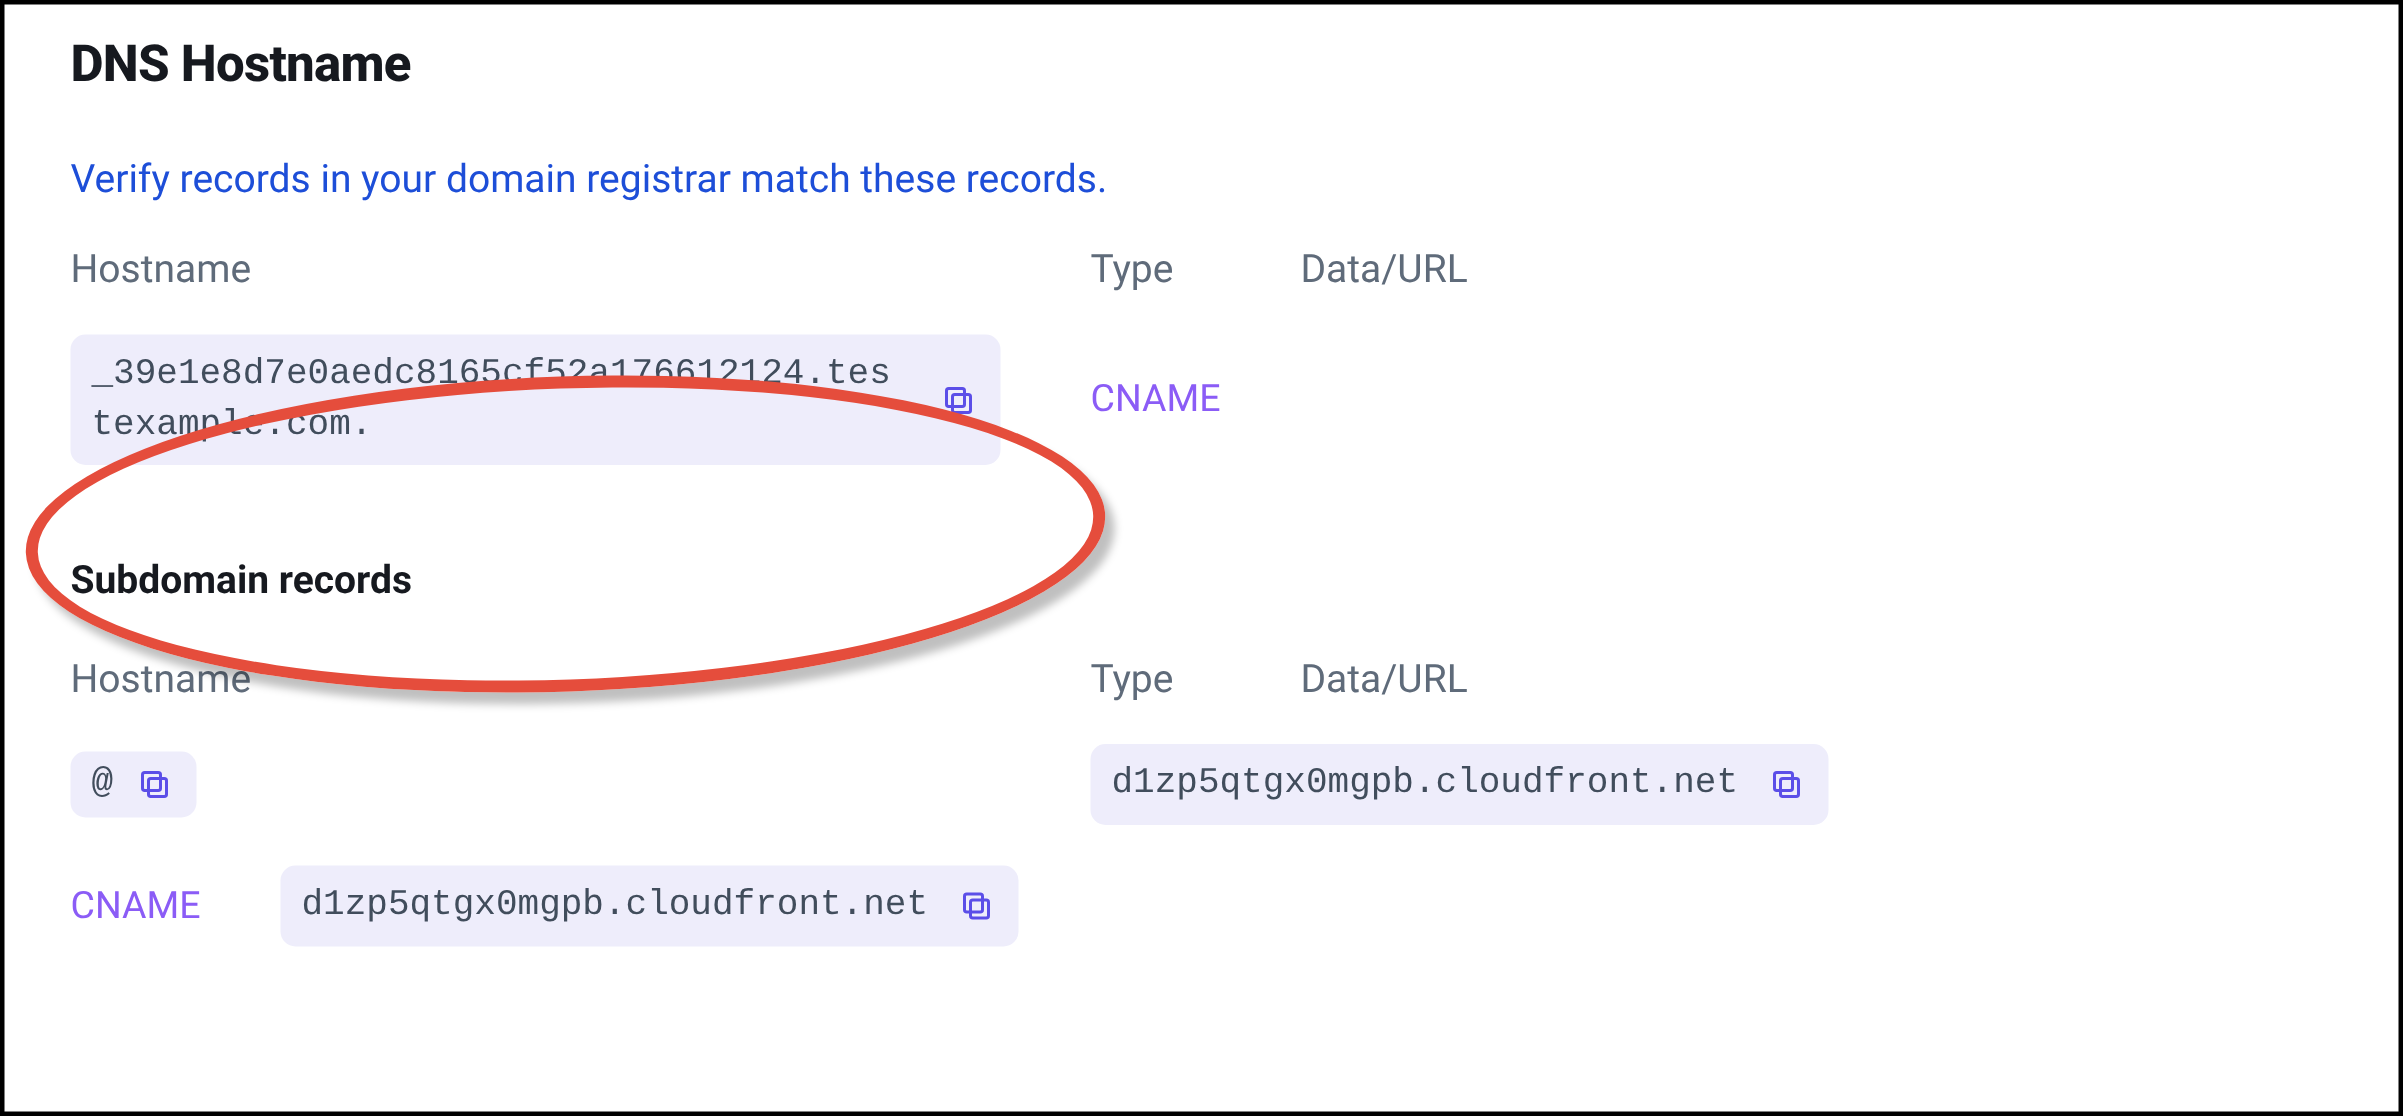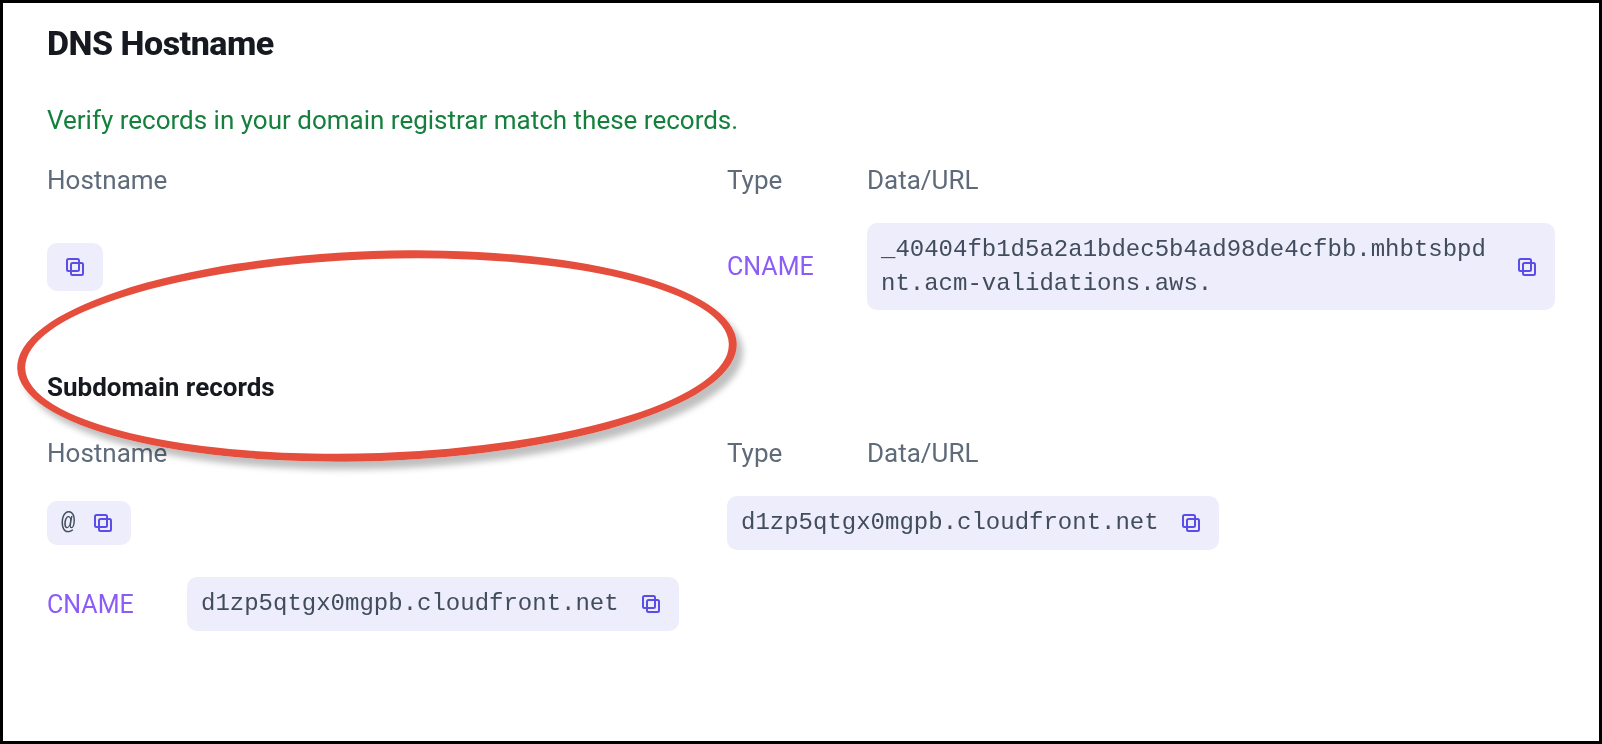--- a/index.html
+++ b/index.html
@@ -17,21 +17,21 @@
   }
   h1.title {
     font-size: 34px;
     font-weight: 800;
     letter-spacing: -0.5px;
     color: #16191f;
     margin-bottom: 42px;
   }
   p.desc {
     font-size: 26px;
-    color: #15803d;
+    color: #1d4ed8;
     margin-bottom: 30px;
   }
   h2.section-title {
     font-size: 26px;
     font-weight: 700;
     color: #16191f;
     margin-bottom: 36px;
   }
   .row {
     display: flex;
@@ -123,41 +123,31 @@
 
   <div class="row">
     <div class="col-hostname col-label">Hostname</div>
     <div class="col-type col-label">Type</div>
     <div class="col-data col-label">Data/URL</div>
   </div>
 
   <div class="records-row">
     <div class="col-hostname">
       <div class="pill" style="max-width:620px;">
+        <span class="pill-text">_39e1e8d7e0aedc8165cf52a176612124.testexample.com.</span>
         <button class="copy-btn">
           <svg class="copy-icon" viewBox="0 0 24 24">
             <rect x="8" y="8" width="12" height="12" rx="1.5"></rect>
             <rect x="4" y="4" width="12" height="12" rx="1.5"></rect>
           </svg>
         </button>
       </div>
     </div>
     <div class="col-type">
       <div class="type-text">CNAME</div>
-    </div>
-    <div class="col-data">
-      <div class="pill">
-        <span class="pill-text">_40404fb1d5a2a1bdec5b4ad98de4cfbb.mhbtsbpdnt.acm-validations.aws.</span>
-        <button class="copy-btn">
-          <svg class="copy-icon" viewBox="0 0 24 24">
-            <rect x="8" y="8" width="12" height="12" rx="1.5"></rect>
-            <rect x="4" y="4" width="12" height="12" rx="1.5"></rect>
-          </svg>
-        </button>
-      </div>
     </div>
   </div>
 
   <div class="spacer"></div>
 
   <h2 class="section-title">Subdomain records</h2>
 
   <div class="row">
     <div class="col-hostname col-label">Hostname</div>
     <div class="col-type col-label">Type</div>

